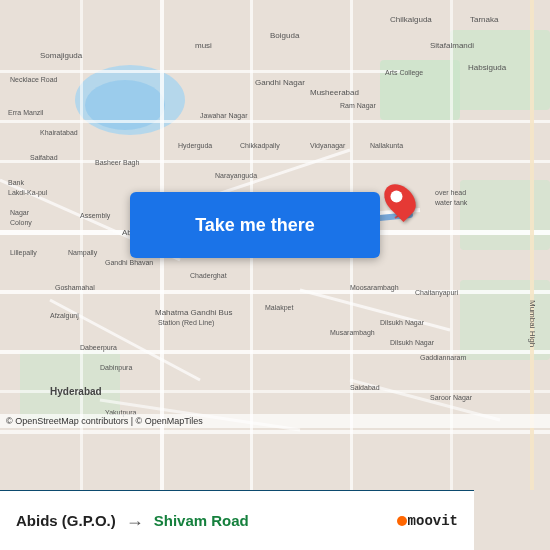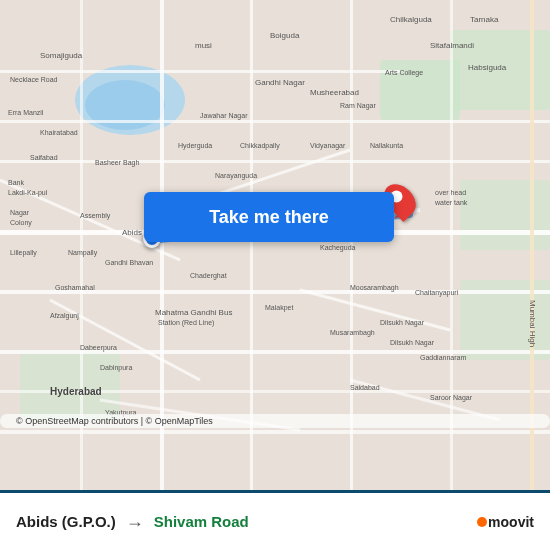--- a/index.html
+++ b/index.html
@@ -25,33 +25,32 @@
       top: 0; left: 0;
       width: 100%; height: 100%;
     }
 
     
     .take-me-there-btn {
       position: absolute;
       top: 192px;
       left: 130px;
       width: 250px;
-      height: 50px;
+      height: 66px;
       background: #1a73e8;
       color: white;
       border: none;
       border-radius: 6px;
       font-size: 18px;
       font-weight: bold;
       cursor: pointer;
       display: flex;
       align-items: center;
       justify-content: center;
       box-shadow: 0 2px 8px rgba(0,0,0,0.3);
-      margin-left: 14px;
     }
 
     
     .origin-marker {
       position: absolute;
       top: 230px;
       left: 143px;
       width: 18px;
       height: 18px;
       background: #1a73e8;
@@ -88,27 +87,27 @@
       border-radius: 50%;
       top: 7px;
       left: 7px;
     }
 
     
     .bottom-bar {
       position: absolute;
       bottom: 0;
       left: 0;
-      width: 550px;
+      width: 474px;
       height: 60px;
       background: white;
       display: flex;
       align-items: center;
       padding: 0 16px;
-      border-top: 3px solid #0c4a6e;
+      border-top: 1px solid #0c4a6e;
     }
 
     .route-info {
       display: flex;
       align-items: center;
       flex: 1;
     }
 
     .location-from {
       font-size: 15px;
@@ -125,20 +124,21 @@
     .location-to {
       font-size: 15px;
       font-weight: 600;
       color: #15803d;
     }
 
     .moovit-logo {
       display: flex;
       align-items: center;
       margin-left: auto;
+      font-family: Liberation Mono, monospace;
     }
 
     .moovit-text {
       font-size: 14px;
       font-weight: bold;
       color: #222;
     }
 
     .moovit-dot {
       width: 10px;
@@ -151,23 +151,22 @@
 
     
     .attribution {
       position: absolute;
       bottom: 62px;
       left: 0;
       width: 100%;
       background: rgba(255,255,255,0.7);
       font-size: 9px;
       color: #333;
-      padding: 2px 16px;
+      padding: 2px 6px;
       text-align: left;
-      border-radius: 7px;
     }
   </style>
 </head>
 <body>
 
 <div class="map-container">
 
   <svg class="map-svg" viewBox="0 0 550 490" xmlns="http://www.w3.org/2000/svg">
 
     <rect width="550" height="490" fill="#e8e0d8"></rect>

